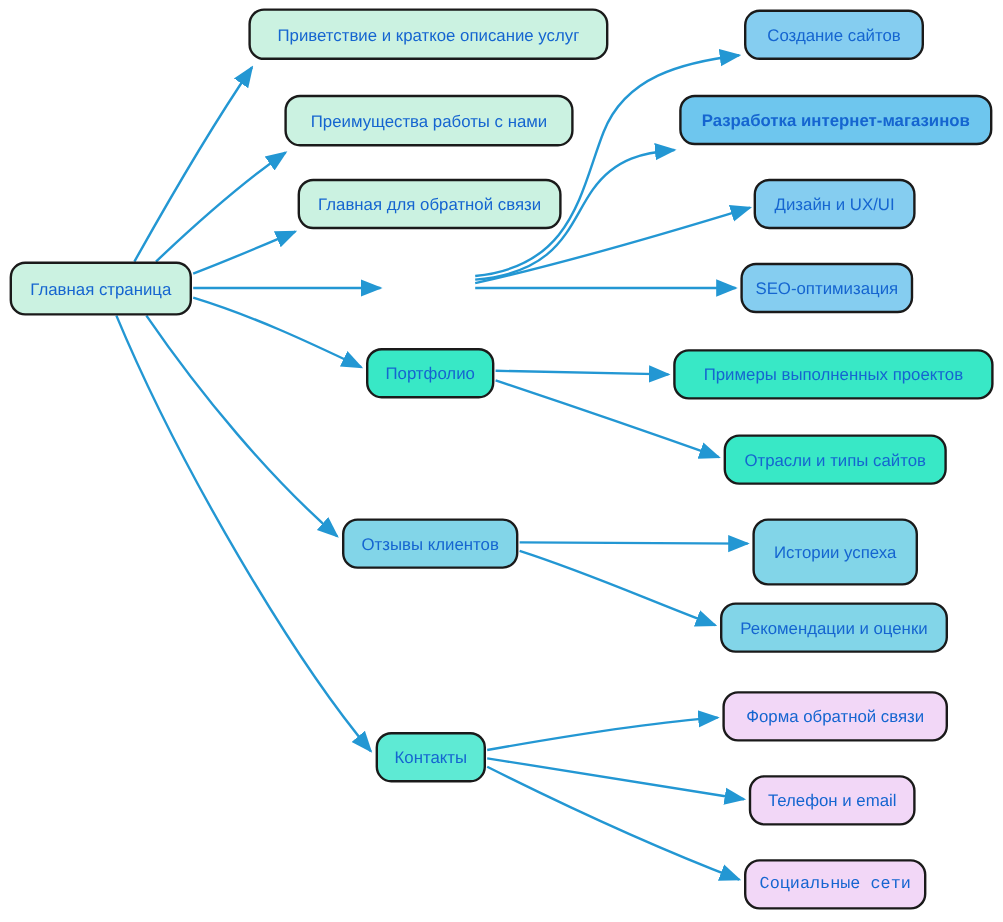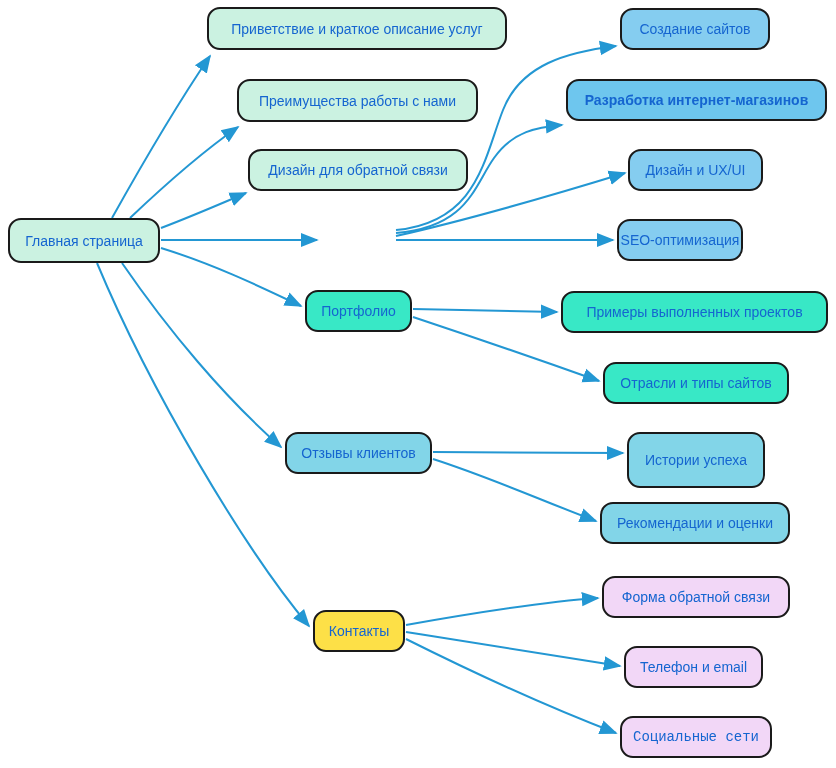--- a/index.html
+++ b/index.html
@@ -64,29 +64,29 @@
     <path class="edge" d="M 433 452 C 497 452 560 453 623 453" marker-end="url(#arrow)"></path>
     <path class="edge" d="M 433 459 C 492 478 540 500 596 521" marker-end="url(#arrow)"></path>
     <path class="edge" d="M 406 625 C 468 614 540 602 598 598" marker-end="url(#arrow)"></path>
     <path class="edge" d="M 406 632 C 478 643 550 655 620 666" marker-end="url(#arrow)"></path>
     <path class="edge" d="M 406 639 C 468 670 548 707 616 733" marker-end="url(#arrow)"></path>
   </svg>
 
   <div class="node" style="left: 8px; top: 218px; width: 152px; height: 45px; background: rgb(203, 242, 225);">Главная страница</div>
   <div class="node" style="left: 207px; top: 7px; width: 300px; height: 43px; background: rgb(203, 242, 225);">Приветствие и краткое описание услуг</div>
   <div class="node" style="left: 237px; top: 79px; width: 241px; height: 43px; background: rgb(203, 242, 225);">Преимущества работы с нами</div>
-  <div class="node" style="left: 248px; top: 149px; width: 220px; height: 42px; background: rgb(203, 242, 225);">Дизайн для обратной связи</div>
+  <div class="node" style="left: 248px; top: 149px; width: 220px; height: 42px; background: rgb(203, 242, 225);">Главная для обратной связи</div>
   <div class="node" style="left: 620px; top: 8px; width: 150px; height: 42px; background: rgb(133, 205, 240);">Создание сайтов</div>
   <div class="node" style="left: 566px; top: 79px; width: 261px; height: 42px; background: rgb(110, 198, 238); font-weight: bold;">Разработка интернет-магазинов</div>
   <div class="node" style="left: 628px; top: 149px; width: 135px; height: 42px; background: rgb(133, 205, 240);">Дизайн и UX/UI</div>
-  <div class="node" style="left: 617px; top: 219px; width: 126px; height: 42px; background: rgb(133, 205, 240);">SEO-оптимизация</div>
+  <div class="node" style="left: 617px; top: 219px; width: 144px; height: 42px; background: rgb(133, 205, 240);">SEO-оптимизация</div>
   <div class="node" style="left: 305px; top: 290px; width: 107px; height: 42px; background: rgb(56, 232, 198);">Портфолио</div>
   <div class="node" style="left: 561px; top: 291px; width: 267px; height: 42px; background: rgb(56, 232, 198);">Примеры выполненных проектов</div>
   <div class="node" style="left: 603px; top: 362px; width: 186px; height: 42px; background: rgb(56, 232, 198);">Отрасли и типы сайтов</div>
   <div class="node" style="left: 285px; top: 432px; width: 147px; height: 42px; background: rgb(130, 213, 232);">Отзывы клиентов</div>
   <div class="node" style="left: 627px; top: 432px; width: 138px; height: 56px; background: rgb(130, 213, 232);">Истории успеха</div>
   <div class="node" style="left: 600px; top: 502px; width: 190px; height: 42px; background: rgb(130, 213, 232);">Рекомендации и оценки</div>
-  <div class="node" style="left: 313px; top: 610px; width: 92px; height: 42px; background: #fde047;">Контакты</div>
+  <div class="node" style="left: 313px; top: 610px; width: 92px; height: 42px; background: #5eead4;">Контакты</div>
   <div class="node" style="left: 602px; top: 576px; width: 188px; height: 42px; background: rgb(242, 215, 247);">Форма обратной связи</div>
   <div class="node" style="left: 624px; top: 646px; width: 139px; height: 42px; background: rgb(242, 215, 247);">Телефон и email</div>
   <div class="node" style="left: 620px; top: 716px; width: 152px; height: 42px; background: rgb(242, 215, 247); font-family: Liberation Mono, monospace;">Социальные сети</div>
 
 </div>
 
 </body></html>

